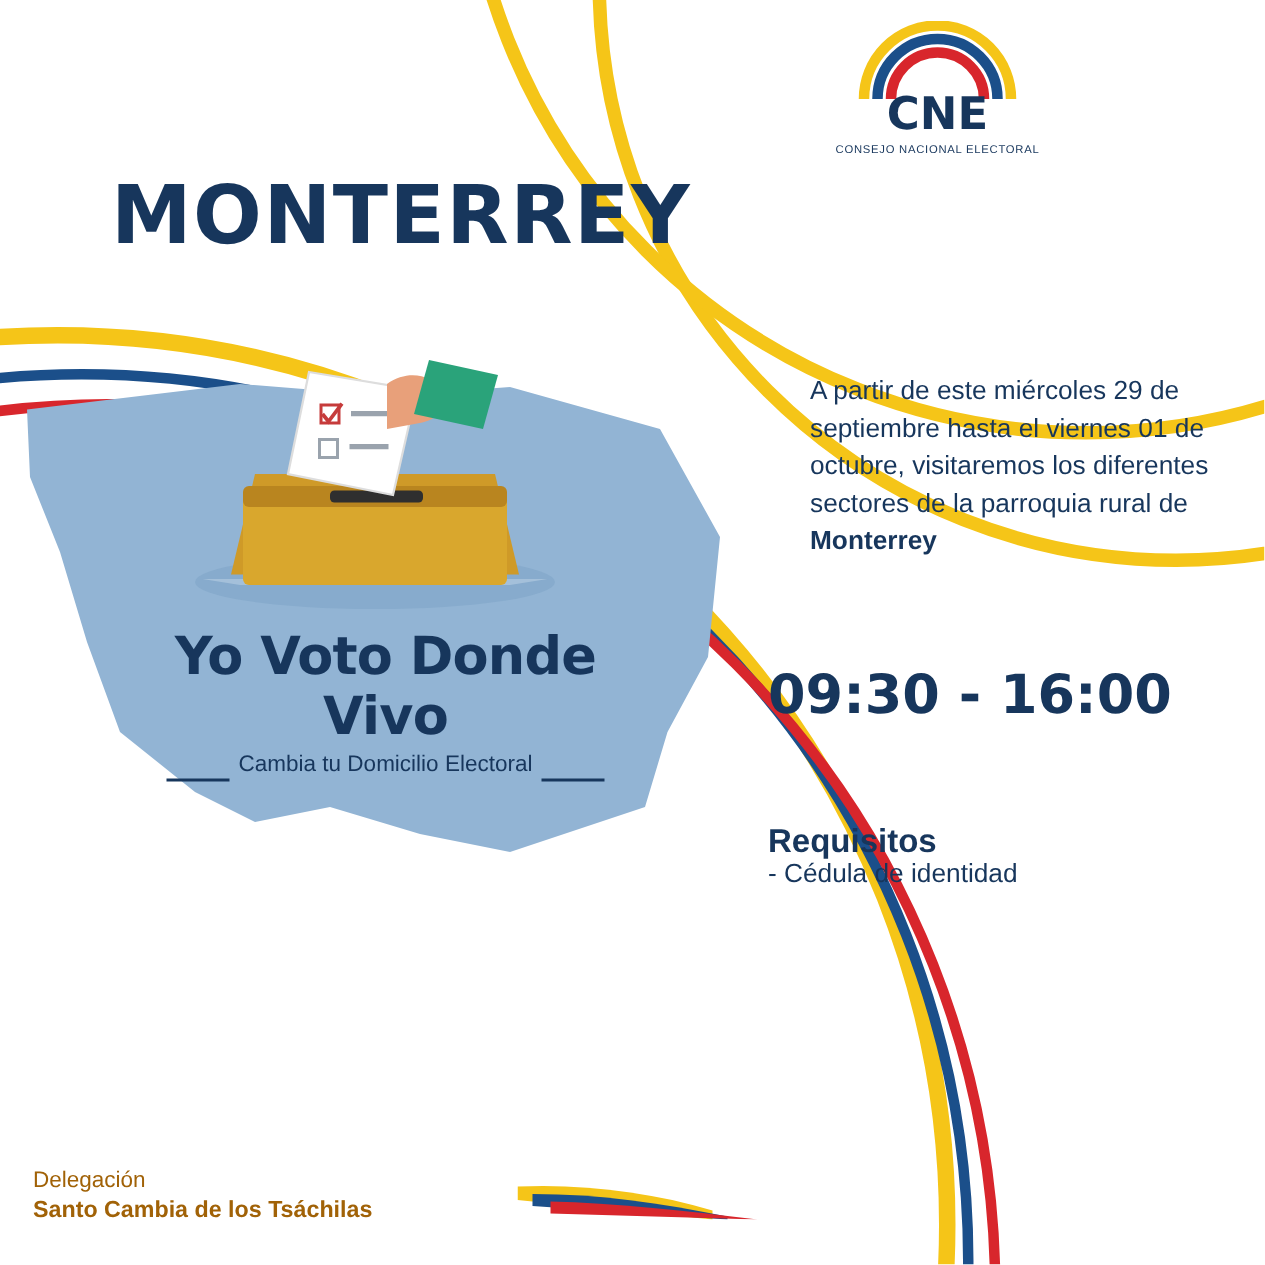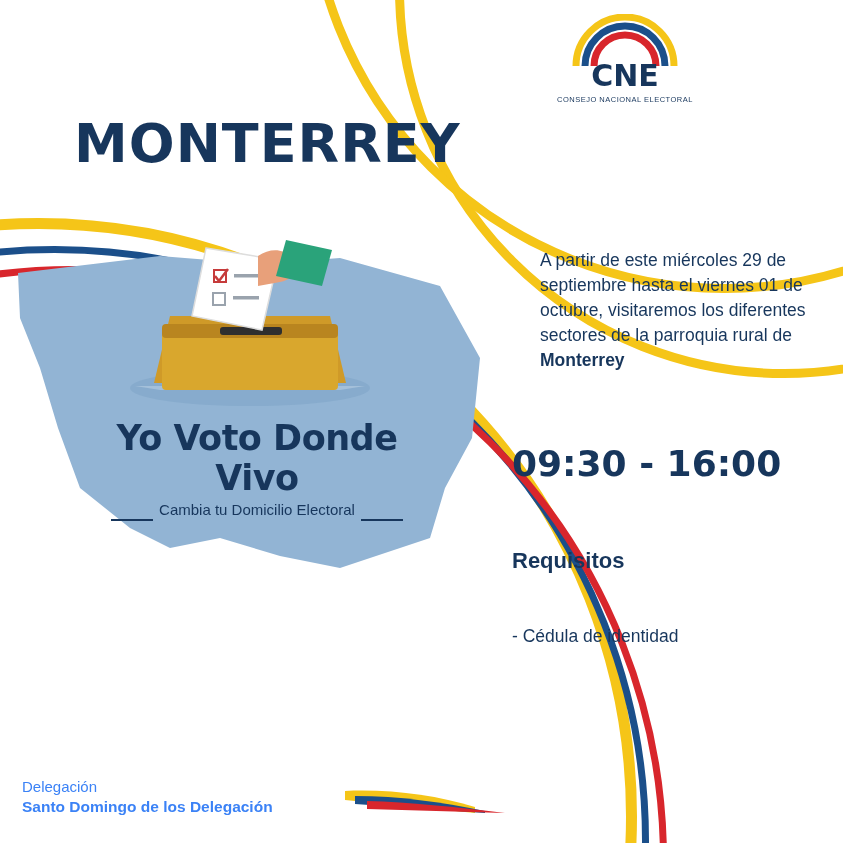--- a/index.html
+++ b/index.html
@@ -173,37 +173,37 @@
     position: absolute;
     top: 548px;
     left: 512px;
     font-size: 22px;
     font-weight: bold;
     color: #17365c;
   }
 
   .req-list {
     position: absolute;
-    top: 624px;
+    top: 570px;
     left: 512px;
     width: 320px;
     font-size: 17.5px;
     line-height: 25px;
     color: #17365c;
   }
   .req-list div { white-space: pre-line; }
 
   
   .footer {
     position: absolute;
     bottom: 26px;
     left: 22px;
     font-size: 15px;
     line-height: 20px;
-    color: #3b82f6;
+    color: #a16207;
   }
   .footer .strong {
     font-weight: bold;
     font-size: 15.5px;
   }
 </style>
 </head>
 <body>
 
 <div id="poster">
@@ -265,16 +265,16 @@
 
   <div class="hours">09:30 - 16:00</div>
 
   <div class="req-title">Requisitos</div>
   <div class="req-list">
     <div>- Cédula de identidad</div>
   </div>
 
   <div class="footer">
     <div>Delegación</div>
-    <div class="strong">Santo Domingo de los Delegación</div>
+    <div class="strong">Santo Cambia de los Tsáchilas</div>
   </div>
 
 </div>
 
 </body></html>

